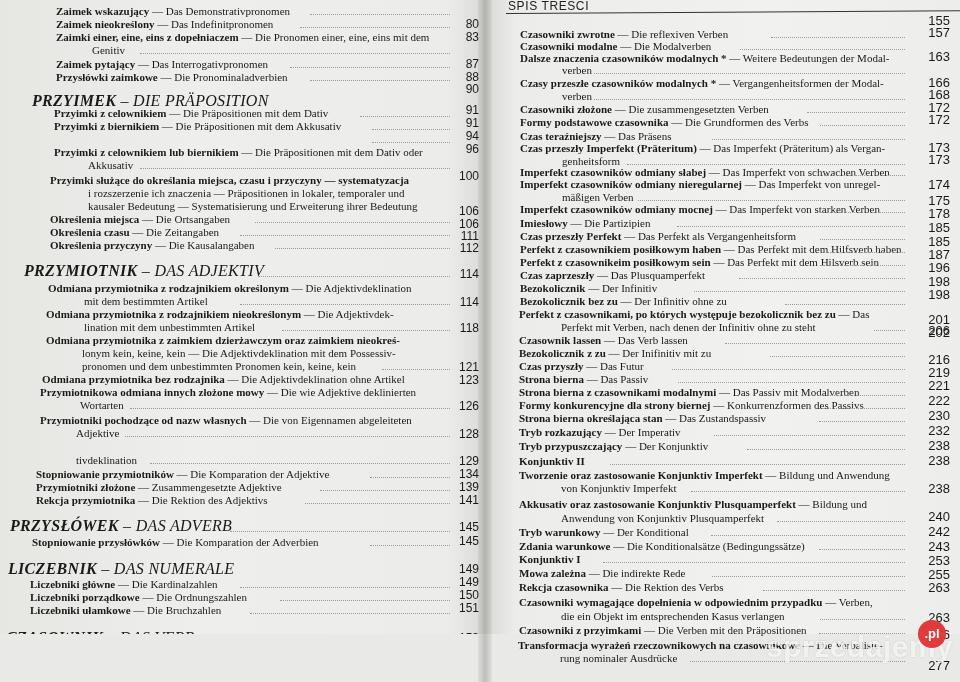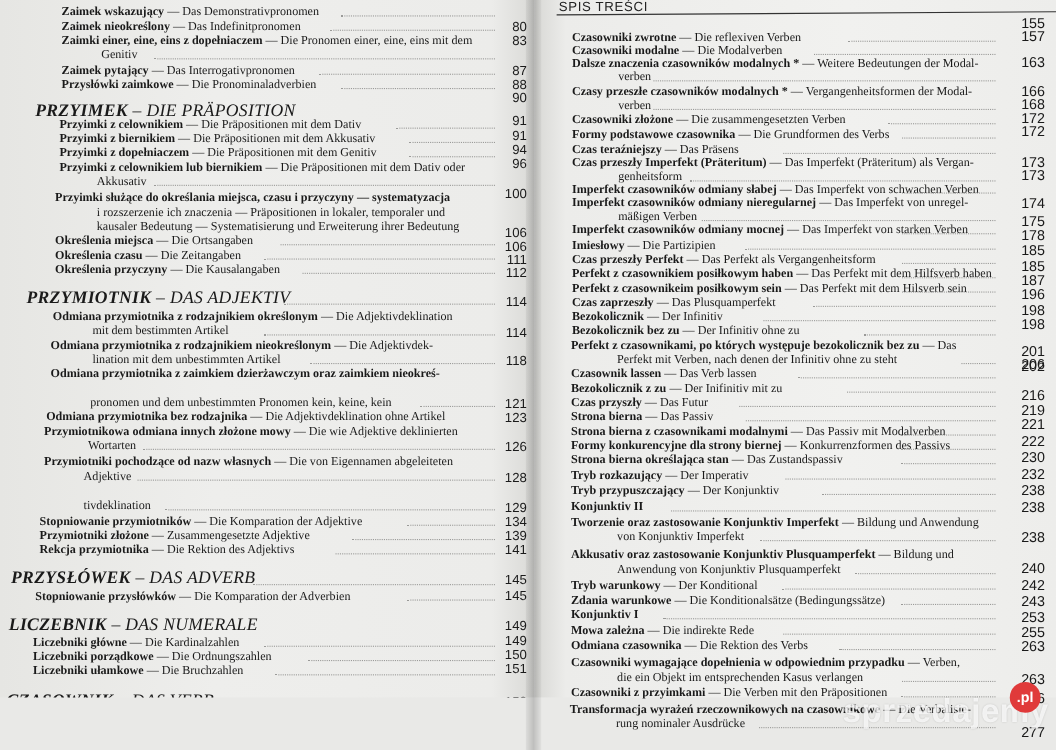--- a/index.html
+++ b/index.html
@@ -51,21 +51,20 @@
   <div class="section" style="left:32px;top:92px;"><span>PRZYIMEK</span><span class="sep"> – </span><span class="de">DIE PRÄPOSITION</span></div>
 
   <div class="row" style="left:54px;top:107px;"><span class="pl">Przyimki z celownikiem</span><span class="de"> — Die Präpositionen mit dem Dativ</span></div>
   <div class="dots" style="left:360px;top:114px;width:90px;"></div>
   <div class="pg" style="top:104px;">91</div>
 
   <div class="row" style="left:54px;top:120px;"><span class="pl">Przyimki z biernikiem</span><span class="de"> — Die Präpositionen mit dem Akkusativ</span></div>
   <div class="dots" style="left:372px;top:127px;width:78px;"></div>
   <div class="pg" style="top:117px;">91</div>
 
-  <div class="row" style="left:54px;top:133px;"><span class="pl">Przyimki z dopełniaczem</span><span class="de"> — Die Präpositionen mit dem Genitiv</span></div>
   <div class="dots" style="left:372px;top:140px;width:78px;"></div>
   <div class="pg" style="top:130px;">94</div>
 
   <div class="row" style="left:54px;top:146px;"><span class="pl">Przyimki z celownikiem lub biernikiem</span><span class="de"> — Die Präpositionen mit dem Dativ oder</span></div>
   <div class="pg" style="top:143px;">96</div>
   <div class="row" style="left:88px;top:159px;"><span class="de">Akkusativ</span></div>
   <div class="dots" style="left:140px;top:166px;width:310px;"></div>
   <div class="pg" style="top:170px;">100</div>
 
   <div class="row" style="left:50px;top:174px;"><span class="pl">Przyimki służące do określania miejsca, czasu i przyczyny — systematyzacja</span></div>
@@ -93,20 +92,21 @@
   <div class="row" style="left:84px;top:295px;"><span class="de">mit dem bestimmten Artikel</span></div>
   <div class="dots" style="left:240px;top:302px;width:210px;"></div>
   <div class="pg" style="top:296px;">114</div>
 
   <div class="row" style="left:46px;top:308px;"><span class="pl">Odmiana przymiotnika z rodzajnikiem nieokreślonym</span><span class="de"> — Die Adjektivdek-</span></div>
   <div class="row" style="left:84px;top:321px;"><span class="de">lination mit dem unbestimmten Artikel</span></div>
   <div class="dots" style="left:282px;top:328px;width:168px;"></div>
   <div class="pg" style="top:322px;">118</div>
 
   <div class="row" style="left:46px;top:334px;"><span class="pl">Odmiana przymiotnika z zaimkiem dzierżawczym oraz zaimkiem nieokreś-</span></div>
+  <div class="row" style="left:82px;top:347px;"><span class="de">lonym kein, keine, kein — Die Adjektivdeklination mit dem Possessiv-</span></div>
   <div class="row" style="left:82px;top:360px;"><span class="de">pronomen und dem unbestimmten Pronomen kein, keine, kein</span></div>
   <div class="dots" style="left:382px;top:367px;width:68px;"></div>
   <div class="pg" style="top:361px;">121</div>
 
   <div class="row" style="left:42px;top:373px;"><span class="pl">Odmiana przymiotnika bez rodzajnika</span><span class="de"> — Die Adjektivdeklination ohne Artikel</span></div>
   <div class="pg" style="top:374px;">123</div>
 
   <div class="row" style="left:40px;top:386px;"><span class="pl">Przymiotnikowa odmiana innych złożone mowy</span><span class="de"> — Die wie Adjektive deklinierten</span></div>
   <div class="row" style="left:80px;top:399px;"><span class="de">Wortarten</span></div>
   <div class="dots" style="left:130px;top:406px;width:320px;"></div>
@@ -278,21 +278,21 @@
     <div class="pg" style="left: 900px; width: 50px; top: 526px; font-size: 13px;">242</div>
     <div class="row" style="left: 519px; top: 540px;"><span class="pl">Zdania warunkowe</span><span class="de"> — Die Konditionalsätze (Bedingungssätze)</span></div>
     <div class="dots" style="left: 819px; top: 547px; width: 86px;"></div>
     <div class="pg" style="left: 900px; width: 50px; top: 541px; font-size: 13px;">243</div>
     <div class="row" style="left: 519px; top: 553px;"><span class="pl">Konjunktiv I</span><span class="de"></span></div>
     <div class="dots" style="left: 603px; top: 560px; width: 302px;"></div>
     <div class="pg" style="left: 900px; width: 50px; top: 555px; font-size: 13px;">253</div>
     <div class="row" style="left: 519px; top: 567px;"><span class="pl">Mowa zależna</span><span class="de"> — Die indirekte Rede</span></div>
     <div class="dots" style="left: 712.2px; top: 574px; width: 192.8px;"></div>
     <div class="pg" style="left: 900px; width: 50px; top: 569px; font-size: 13px;">255</div>
-    <div class="row" style="left: 519px; top: 581px;"><span class="pl">Odmiana czasownika</span><span class="de"> — Die Rektion des Verbs</span></div>
+    <div class="row" style="left: 519px; top: 581px;"><span class="pl">Rekcja czasownika</span><span class="de"> — Die Rektion des Verbs</span></div>
     <div class="dots" style="left: 762.8px; top: 588px; width: 142.2px;"></div>
     <div class="pg" style="left: 900px; width: 50px; top: 582px; font-size: 13px;">263</div>
     <div class="row" style="left: 519px; top: 596px;"><span class="pl">Czasowniki wymagające dopełnienia w odpowiednim przypadku</span><span class="de"> — Verben,</span></div>
     <div class="row" style="left: 561px; top: 610px;"><span class="de">die ein Objekt im entsprechenden Kasus verlangen</span></div>
     <div class="dots" style="left: 820.2px; top: 617px; width: 84.8px;"></div>
     <div class="pg" style="left: 900px; width: 50px; top: 612px; font-size: 13px;">263</div>
     <div class="row" style="left: 519px; top: 624px;"><span class="pl">Czasowniki z przyimkami</span><span class="de"> — Die Verben mit den Präpositionen</span></div>
     <div class="dots" style="left: 819px; top: 631px; width: 86px;"></div>
     <div class="pg" style="left: 900px; width: 50px; top: 629px; font-size: 13px;">266</div>
     <div class="row" style="left: 518px; top: 639px;"><span class="pl">Transformacja wyrażeń rzeczownikowych na czasownikowe</span><span class="de"> — Die Verbalisie-</span></div>

